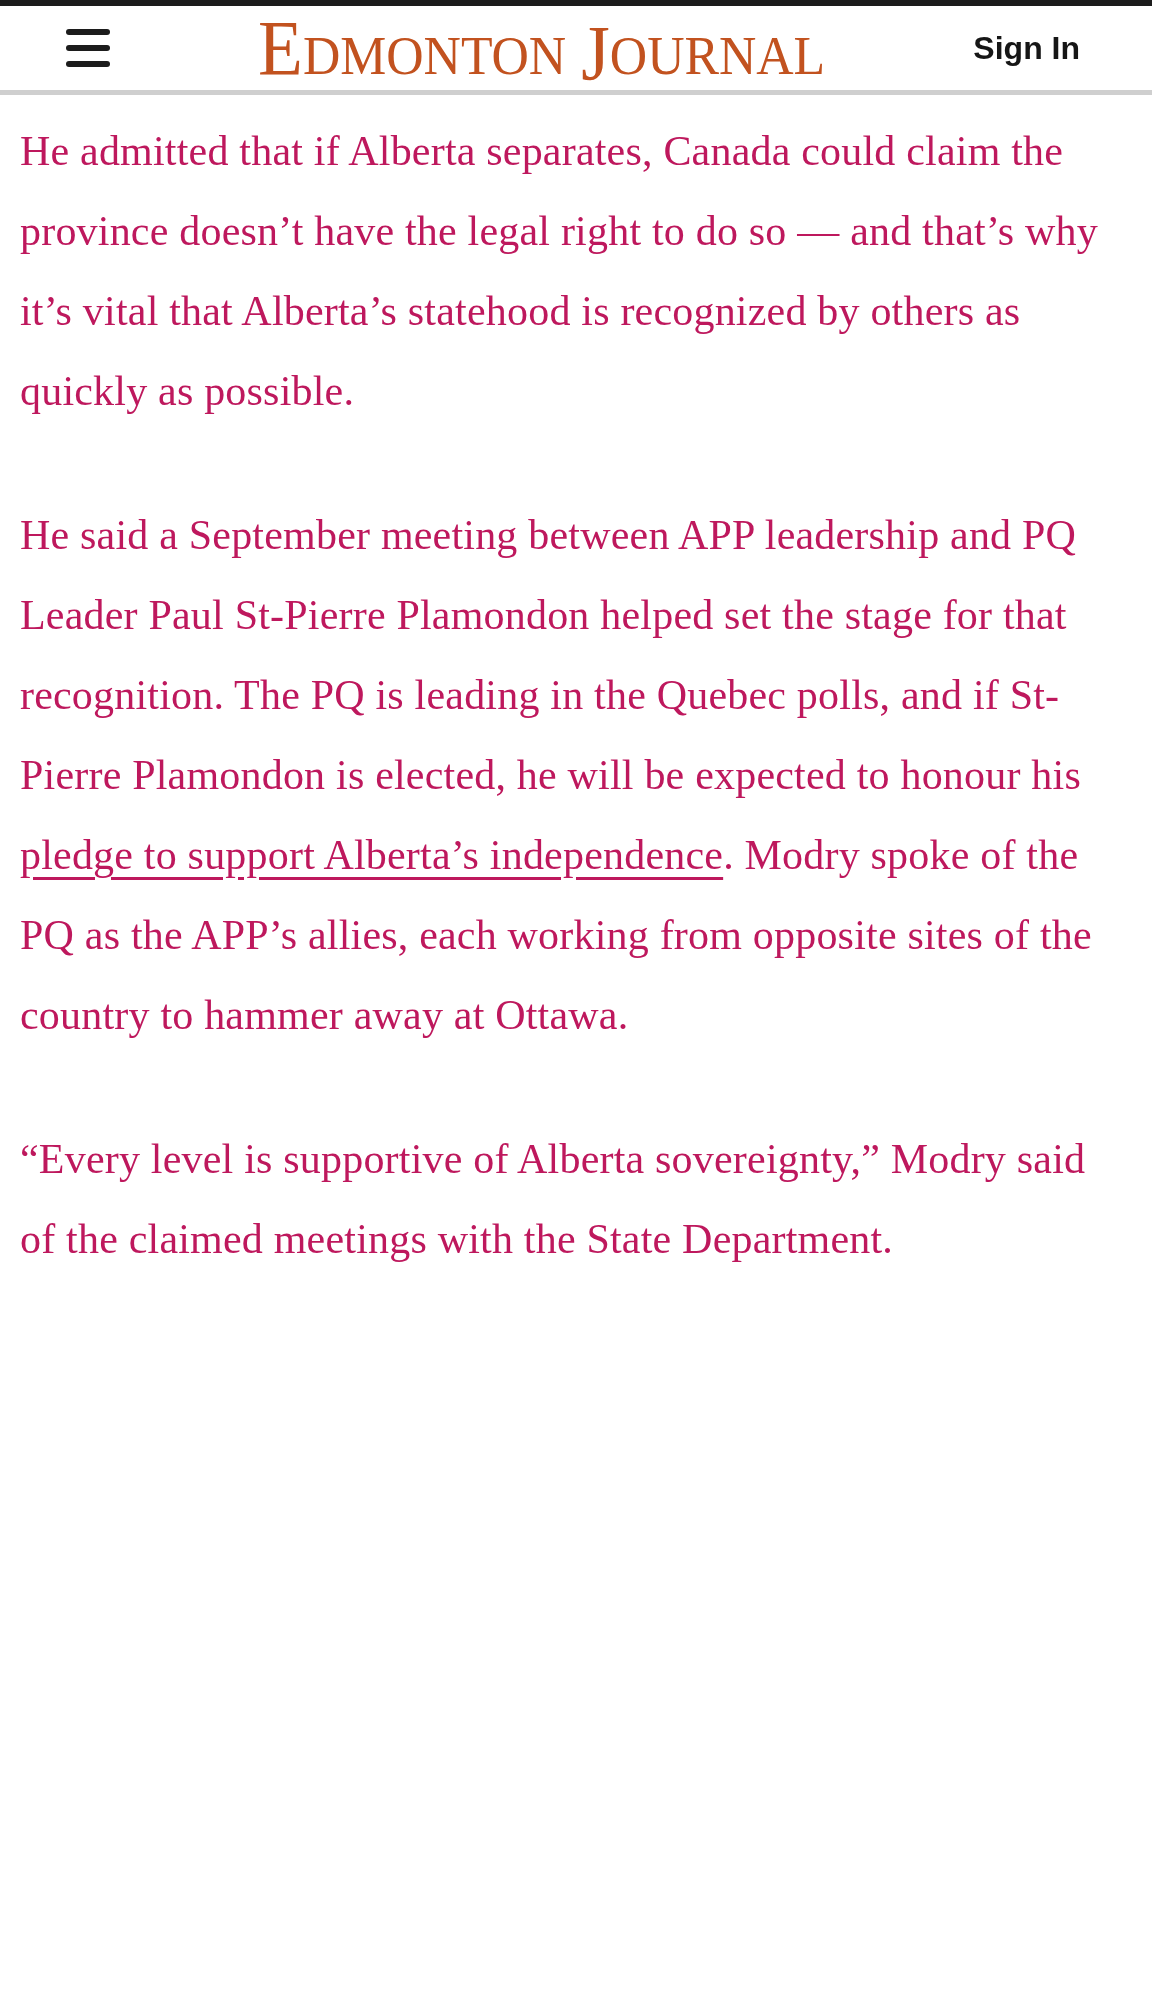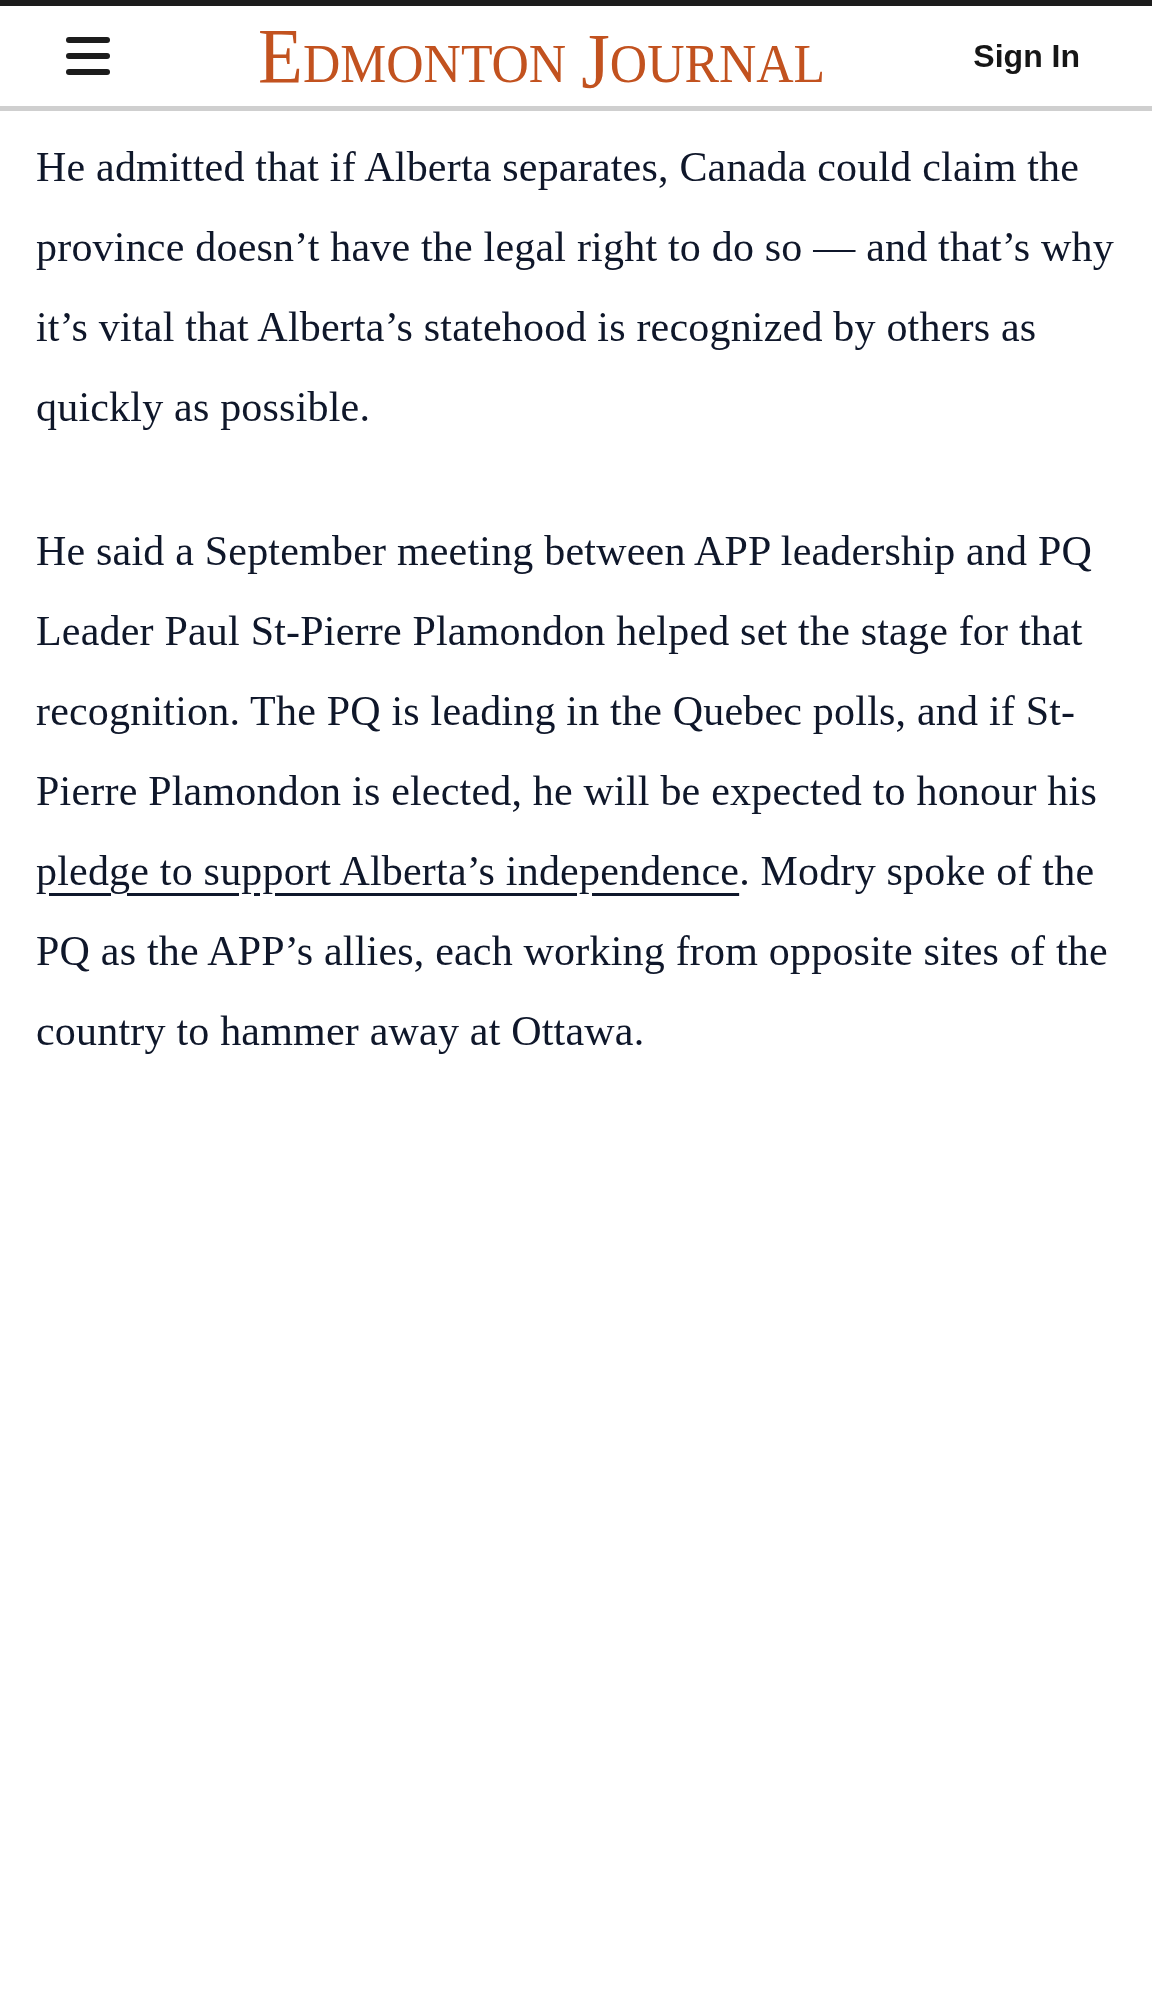--- a/index.html
+++ b/index.html
@@ -8,21 +8,21 @@
     height: 2000px;
     overflow: hidden;
     font-family: "Liberation Serif", serif;
   }
   .top-bar {
     width: 100%;
     height: 6px;
     background: #1c1c1c;
   }
   .site-header {
-    height: 100px;
+    height: 84px;
     background: #ffffff;
     display: flex;
     align-items: center;
     padding-left: 66px;
     padding-right: 72px;
   }
   .menu-button {
     width: 44px;
     height: 38px;
     display: flex;
@@ -78,22 +78,22 @@
     cursor: pointer;
     line-height: 1;
   }
   .header-divider {
     width: 100%;
     height: 5px;
     background: #cfcfcf;
     border: none;
   }
   .article {
-    padding: 16px 36px 0 36px;
-    color: #0f172a;
+    padding: 16px 36px 0 20px;
+    color: #be185d;
   }
   .article p {
     font-size: 42px;
     line-height: 80px;
     margin-bottom: 64px;
     letter-spacing: 0.2px;
   }
   .article a.inline-link {
     color: inherit;
     text-decoration: underline;
@@ -121,13 +121,14 @@
 </header>
 
 <div class="header-divider"></div>
 
 <main class="article">
   <p>He admitted that if Alberta separates, Canada could claim the province doesn’t have the legal right to do so — and that’s why it’s vital that Alberta’s statehood is recognized by others as quickly as possible.</p>
 
   <p><span>He said a September meeting between APP leadership and PQ Leader Paul St-Pierre Plamondon helped set the stage for that recognition. The PQ is leading in the Quebec polls, and if St-Pierre Plamondon is elected, he will be expected to honour his </span><a href="#" class="inline-link">pledge to support Alberta’s independence</a><span>. Modry spoke of the PQ as the APP’s allies, each working from opposite sites of the country to hammer away at Ottawa.</span></p>
 
 
+  <p>“Every level is supportive of Alberta sovereignty,” Modry said of the claimed meetings with the State Department.</p>
 </main>
 
 </body></html>

